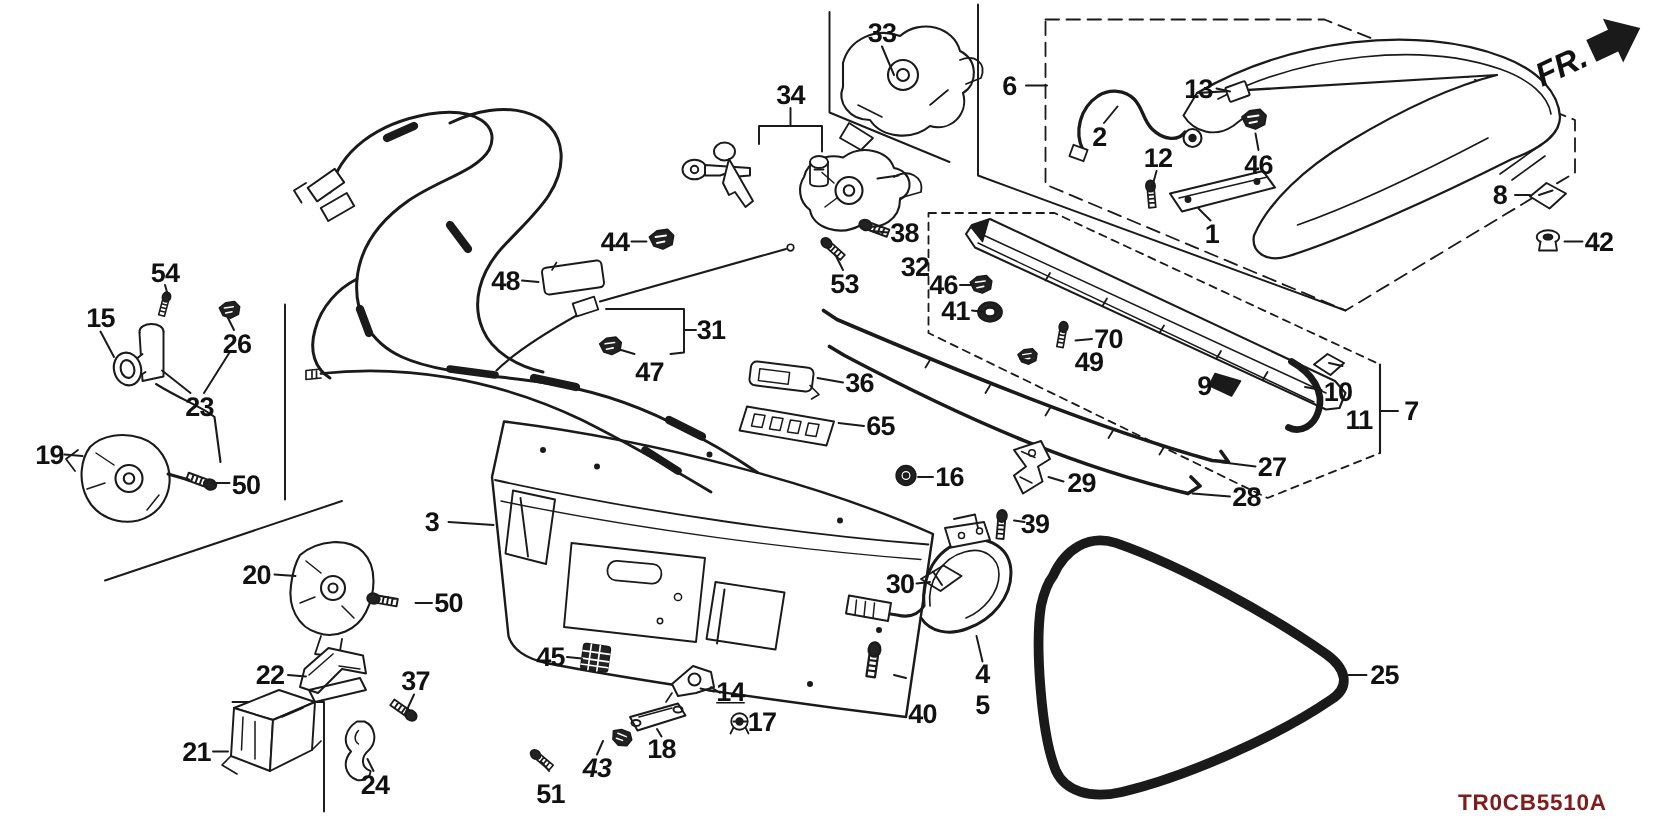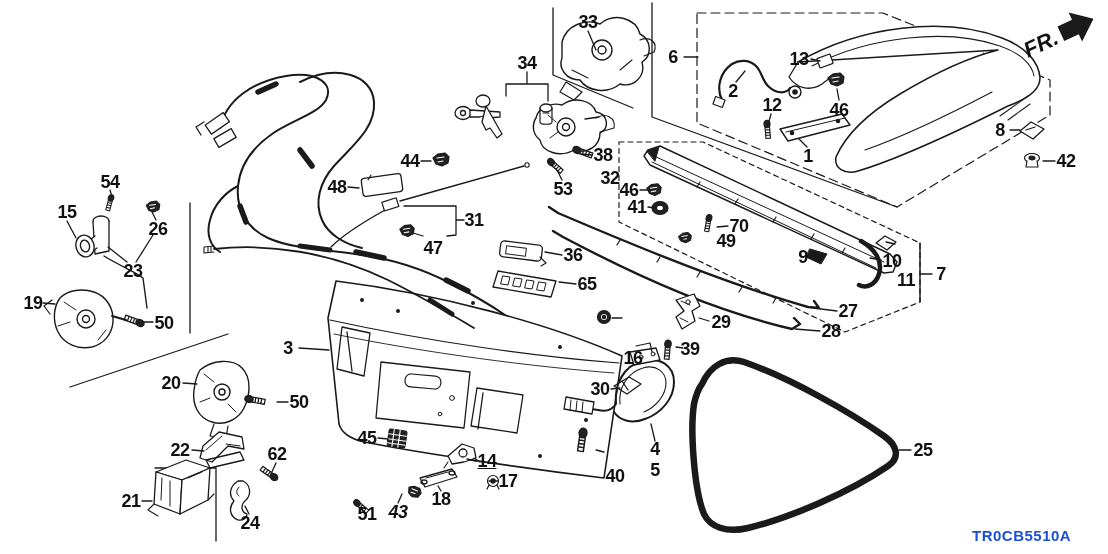--- a/index.html
+++ b/index.html
@@ -9,21 +9,21 @@
   }
   .stage svg{position:absolute;left:0;top:0;}
   .callout-layer{position:absolute;left:0;top:0;width:100%;height:100%;}
   .callout{
     position:absolute;transform:translate(-50%,-50%);
     font:bold 18px/1 "Liberation Sans",sans-serif;color:#111;
     letter-spacing:-0.5px;cursor:pointer;user-select:none;white-space:nowrap;
   }
   .partcode{
     position:absolute;left:972px;top:527px;
-    font:bold 15px/1.2 "Liberation Sans",sans-serif;color:#1d4ed8;letter-spacing:0.5px;
+    font:bold 15px/1.2 "Liberation Sans",sans-serif;color:#7f1d1d;letter-spacing:0.5px;
   }
 </style>
 </head>
 <body>
 
 <div class="stage">
 
 <svg width="1108" height="554" viewBox="0 0 1108 554">
   <defs>
     <g id="g-bolt" stroke="#1a1a1a" stroke-width="1.3" fill="none">
@@ -329,30 +329,30 @@
       <div class="callout" style="left: 110px; top: 182px;">54</div>
       <div class="callout" style="left: 67px; top: 212px;">15</div>
       <div class="callout" style="left: 158px; top: 229px;">26</div>
       <div class="callout" style="left: 133px; top: 271px;">23</div>
       <div class="callout" style="left: 33px; top: 303px;">19</div>
       <div class="callout" style="left: 164px; top: 323px;">50</div>
       <div class="callout" style="left: 288px; top: 348px;">3</div>
       <div class="callout" style="left: 171px; top: 383px;">20</div>
       <div class="callout" style="left: 299px; top: 402px;">50</div>
       <div class="callout" style="left: 180px; top: 450px;">22</div>
-      <div class="callout" style="left: 277px; top: 454px;">62</div>
+      <div class="callout" style="left: 277px; top: 454px;">37</div>
       <div class="callout" style="left: 131px; top: 501px;">21</div>
       <div class="callout" style="left: 250px; top: 523px;">24</div>
       <div class="callout" style="left: 367px; top: 438px;">45</div>
       <div class="callout" style="left: 487px; top: 461px; text-decoration: underline;">14</div>
       <div class="callout" style="left: 508px; top: 481px;">17</div>
       <div class="callout" style="left: 441px; top: 499px;">18</div>
       <div class="callout" style="left: 398px; top: 512px; font-style: italic;">43</div>
-      <div class="callout" style="left: 367px; top: 514px;">51</div>
-      <div class="callout" style="left: 633px; top: 318px; margin-top: 40px;">16</div>
+      <div class="callout" style="left: 367px; top: 529px;">51</div>
+      <div class="callout" style="left: 633px; top: 318px;">16</div>
       <div class="callout" style="left: 721px; top: 322px;">29</div>
       <div class="callout" style="left: 690px; top: 349px;">39</div>
       <div class="callout" style="left: 600px; top: 389px;">30</div>
       <div class="callout" style="left: 615px; top: 464px; margin-top: 12px;">40</div>
       <div class="callout" style="left: 655px; top: 449px;">4</div>
       <div class="callout" style="left: 655px; top: 470px;">5</div>
       <div class="callout" style="left: 923px; top: 450px;">25</div>
       <div class="callout" style="left: 573px; top: 255px;">36</div>
       <div class="callout" style="left: 587px; top: 284px;">65</div>
       <div class="callout" style="left: 848px; top: 311px;">27</div>

